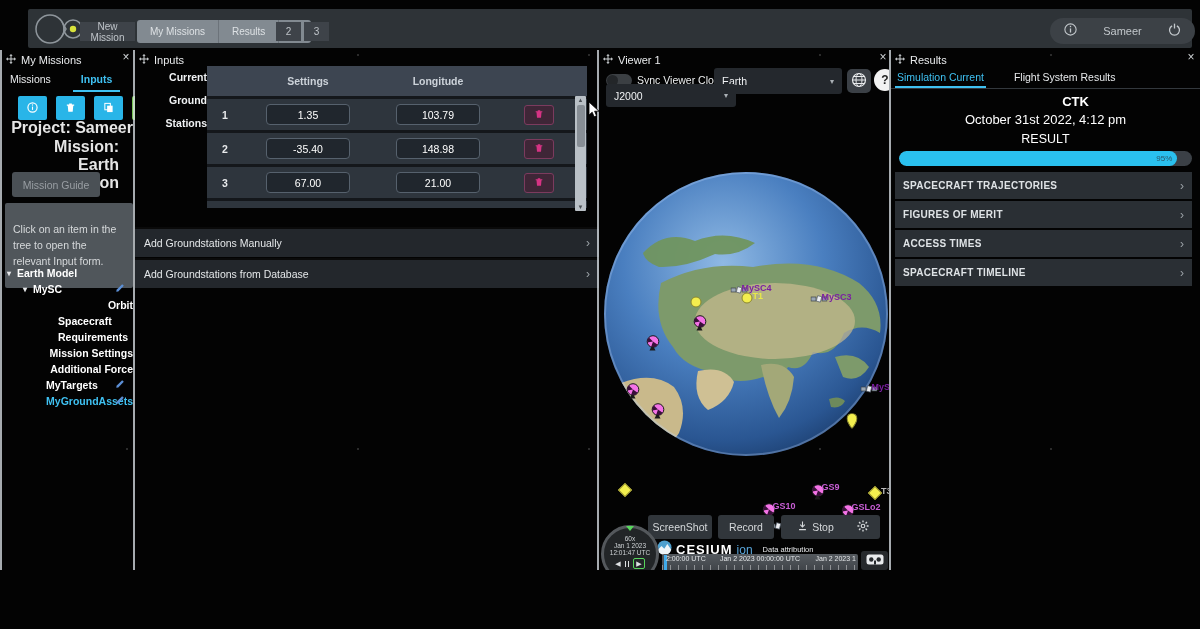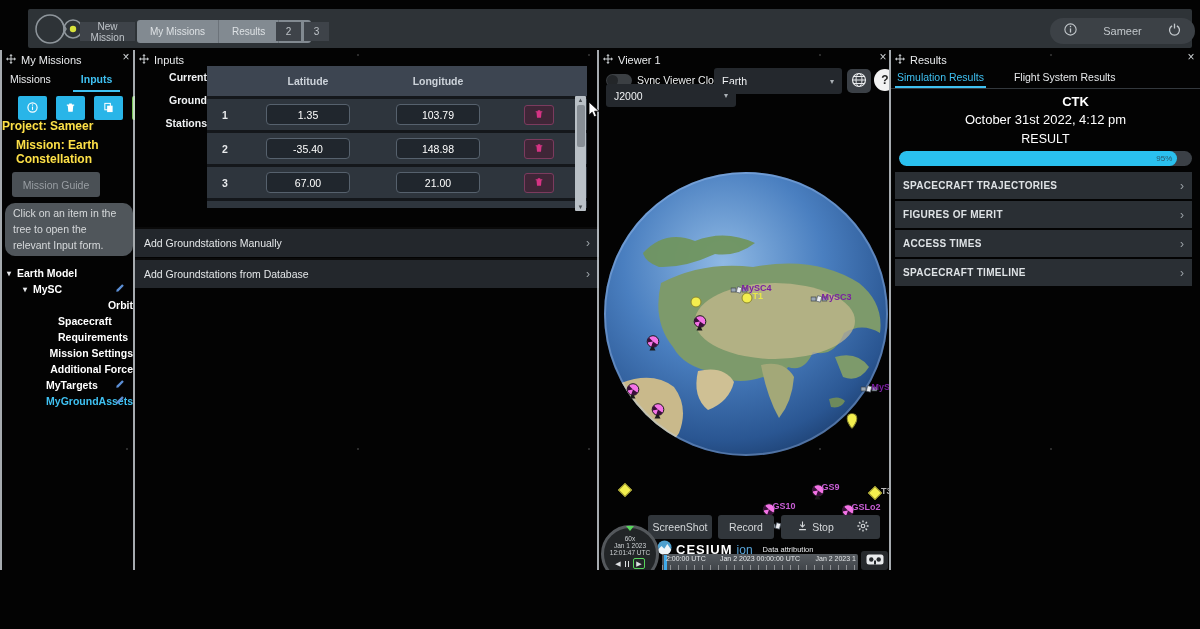--- a/index.html
+++ b/index.html
@@ -33,25 +33,25 @@
 
   
   #panel-missions { left:0; width:133px; }
   .mtabs { position:absolute; left:0; top:18px; width:100%; display:flex; }
   .mtab { font-size:10.5px; padding:5px 8px; color:#e8eaec; cursor:pointer; }
   .mtab.active { color:#3fc1f2; font-weight:bold; border-bottom:2px solid #3fc1f2; }
   .icon-row { position:absolute; left:16px; top:46px; width:117px; height:24px; display:flex; gap:9px; overflow:hidden; }
   .icon-btn { min-width:29px; width:29px; height:24px; background:#29b5e8; border:none; border-radius:2px;
     display:flex; align-items:center; justify-content:center; color:#fff; cursor:pointer; }
   .icon-btn.green { background:#77c353; }
-  .proj-line { position:absolute; width:100%; text-align:left; color:#fde047; font-weight:bold; font-size:12px; }
+  .proj-line { position:absolute; width:100%; text-align:right; color:#e5e5e5; font-weight:bold; font-size:16px; }
   .guide-btn { position:absolute; left:10px; top:122px; width:88px; height:25px; background:#4a5055; color:#999ea3;
     font-size:10.5px; border:none; border-radius:3px; cursor:pointer; }
   .hint-box { position:absolute; left:3px; top:153px; width:128px; background:#50565b; color:#d6d9db;
-    font-size:10.5px; line-height:1.5; padding:3px 8px; border-radius:10px; }
+    font-size:10.5px; line-height:1.5; padding:19px 8px; border-radius:2px; }
   .tree { position:absolute; left:0; top:215px; width:100%; }
   .tree-item { position:relative; display:flex; align-items:center; height:16px; color:#fff; font-weight:bold; font-size:10.5px; cursor:pointer; white-space:nowrap; }
   .tree-item .arr { width:10px; font-size:8px; color:#e6e8ea; }
   .tree-item .edit { display:none; position:absolute; right:8px; top:2px; }
   .tree-item.has-edit .edit { display:block; }
   .tree-item.blue > .tlabel { color:#3fc1f2; }
 
   
   #panel-inputs { left:133px; width:464px; }
   .grp-label { position:absolute; left:2px; top:16px; width:70px; text-align:right; color:#f0f2f4; font-size:10.5px; font-weight:bold; line-height:2.2; }
@@ -305,21 +305,21 @@
       </span>
       <span>Inputs</span>
     </div>
     <div class="grp-label">
       <div>Current Ground</div>
       <div>Stations</div>
     </div>
     <div class="gstable">
       <div class="gs-head">
         <div class="c-num"></div>
-        <div class="c-lat">Latitude</div>
+        <div class="c-lat">Settings</div>
         <div class="c-lon">Longitude</div>
         <div class="c-del"></div>
       </div>
       <div>
 
           <div class="gs-row">
             <div class="c-num">1</div>
             <div class="c-lat">
               <input class="val-input" value="1.35" style="">
             </div>
@@ -725,21 +725,21 @@
     <div class="ptitle">
       <span>
         <svg width="10" height="10" viewBox="0 0 12 12">
             <path d="M6 0l2 2.2H4zM6 12l-2-2.2h4zM0 6l2.2-2v4zM12 6l-2.2 2V4zM5.4 2h1.2v8H5.4zM2 5.4h8v1.2H2z" fill="#cfd3d6"></path>
           </svg>
       </span>
       <span>Results</span>
     </div>
     <div class="pclose" style="left:294px;">×</div>
     <div class="rtabs">
-      <div class="rtab active">Simulation Results</div>
+      <div class="rtab active">Simulation Current</div>
       <div class="rtab">Flight System Results</div>
     </div>
     <div class="rheading" style="top:44px; font-weight:bold; font-size:13px;margin-left:30px;">CTK</div>
     <div class="rheading" style="top:62px; font-size:13px;">October 31st 2022, 4:12 pm</div>
     <div class="rheading" style="top:82px; font-size:12.5px;">RESULT</div>
     <div class="progress-track">
       <div class="progress-fill" style="width: 95%;">
         <span>95%</span>
       </div>
     </div>

